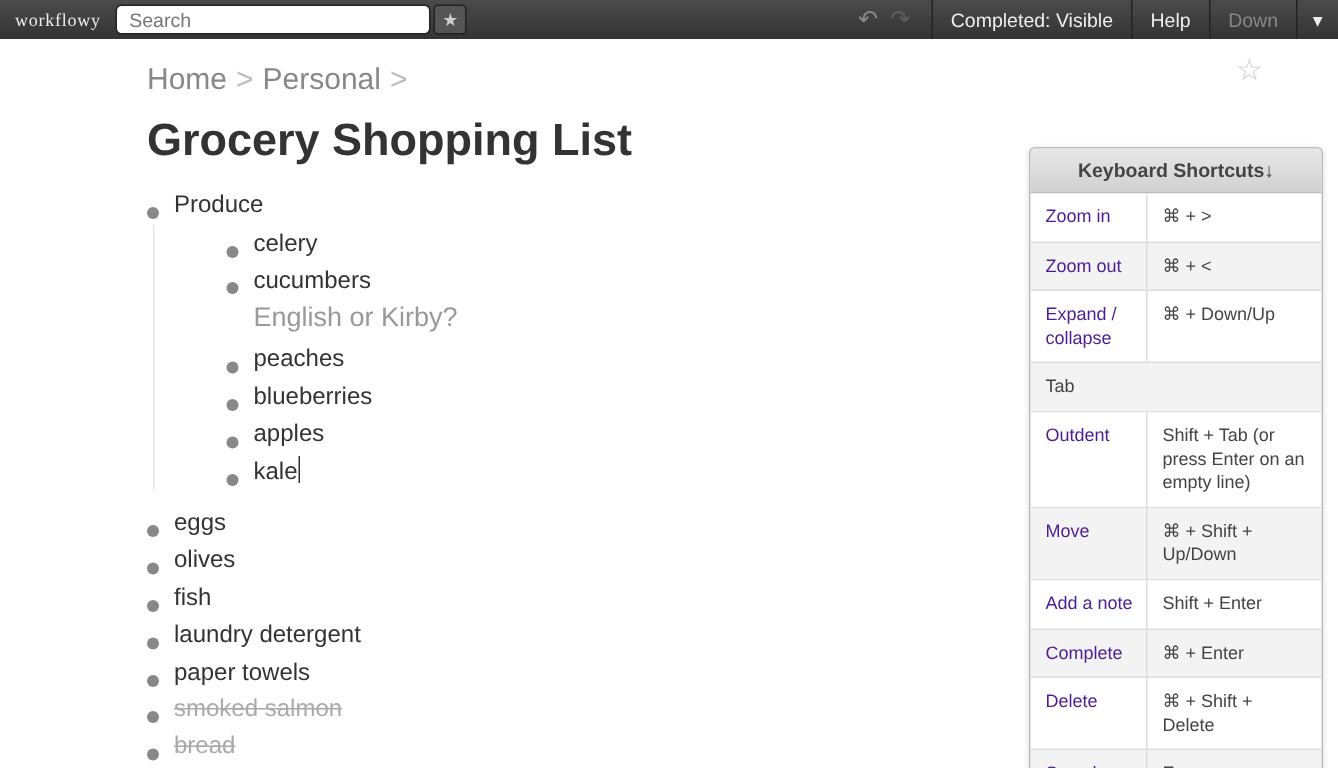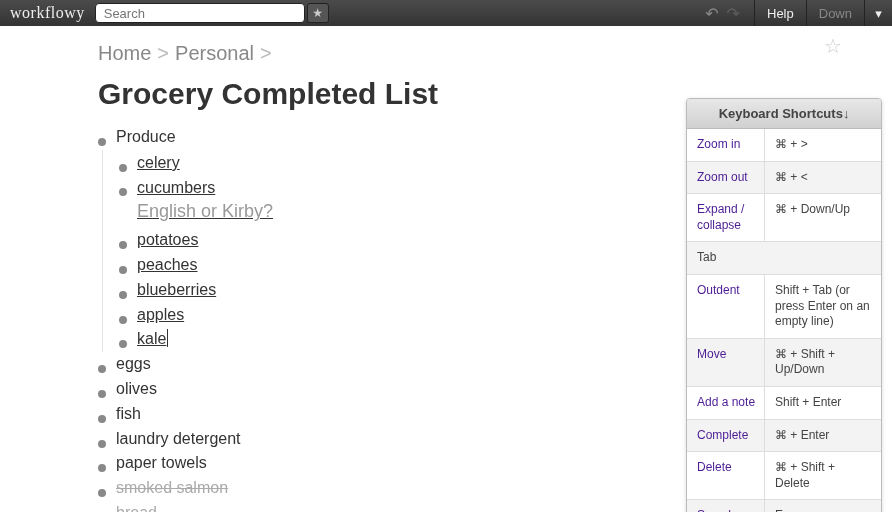--- a/index.html
+++ b/index.html
@@ -1,19 +1,19 @@
 <!DOCTYPE html>
 <html><head>
 <meta charset="utf-8">
 <style>
   * { margin: 0; padding: 0; box-sizing: border-box; }
   body { font-family: "Helvetica Neue", Arial, sans-serif; font-size: 14px; background: #fff; color: #333; width: 892px; height: 512px; overflow: hidden; position: relative; }
   
   .topbar { height: 26px; background: linear-gradient(#4b4b4b, #333); display: flex; align-items: center; color: #ddd; font-size: 13px; }
-  .logo { padding: 0 10px; font-family: Georgia, serif; font-size: 16px; color: #eee; letter-spacing: 0.5px; }
+  .logo { padding: 0 10px; font-family: Georgia, serif; font-size: 12px; color: #eee; letter-spacing: 0.5px; }
   .search-wrap { display: flex; align-items: center; gap: 2px; }
   .search-input { width: 210px; height: 20px; border-radius: 4px; border: 1px solid #222; padding: 2px 8px; font-size: 13px; background: #fff; color: #666; }
   .star-btn { width: 22px; height: 20px; background: #555; border: 1px solid #222; border-radius: 3px; display: flex; align-items: center; justify-content: center; color: #ccc; font-size: 12px; cursor: pointer; }
   .spacer { flex: 1; }
   .undo-redo { display: flex; gap: 8px; padding: 0 14px; color: #888; font-size: 16px; }
   .top-btn { padding: 0 12px; height: 26px; display: flex; align-items: center; cursor: pointer; color: #eee; border-left: 1px solid #222; }
   .top-btn.muted { color: #888; }
   .top-caret { width: 28px; justify-content: center; }
   
   .page { padding: 8px 0 0 0; position: relative; }
@@ -24,21 +24,21 @@
   .breadcrumb .sep { color: #bbb; padding: 0 6px; }
   
   .title { font-size: 30px; font-weight: 600; color: #333; padding: 2px 0 14px 98px; }
   
   .outline { padding-left: 98px; line-height: 1.55; font-size: 16px; }
   .node { display: flex; align-items: center; }
   .bullet { width: 8px; height: 8px; border-radius: 50%; background: #888; margin: 9px 10px 0 0; flex-shrink: 0; cursor: pointer; }
   .node-text { color: #333; cursor: text; }
   .node-text.done { text-decoration: line-through; color: #aaa; }
   .note { color: #999; font-size: 18px; padding-left: 18px; margin-top: -2px; margin-bottom: 2px; cursor: text; }
-  .children { padding-left: 16px; border-left: 1px solid #e5e5e5; margin-left: 4px; padding-top: 1px; margin-bottom: 0; text-decoration: underline; }
+  .children { padding-left: 48px; border-left: 1px solid #e5e5e5; margin-left: 4px; padding-top: 1px; margin-bottom: 10px; }
   .cursor-caret { display: inline-block; width: 1px; height: 18px; background: #333; vertical-align: -3px; margin-left: 1px; }
   
   .shortcuts { position: absolute; right: 10px; top: 98px; width: 196px; border: 1px solid #bbb; border-radius: 4px 4px 0 0; background: #fff; font-size: 12px; box-shadow: 0 1px 4px rgba(0,0,0,0.15); overflow: hidden; }
   .shortcuts-header { background: linear-gradient(#e8e8e8, #d0d0d0); padding: 7px 10px; font-weight: bold; font-size: 13px; color: #444; border-bottom: 1px solid #bbb; display: flex; justify-content: center; align-items: center; cursor: pointer; }
   .shortcuts-row { display: flex; border-bottom: 1px solid #ddd; }
   .shortcuts-row:nth-child(even) { background: #f3f3f3; }
   .shortcuts-row:nth-child(odd) { background: #fff; }
   .sc-name { width: 78px; padding: 8px 8px 8px 10px; color: #4c1d95; border-right: 1px solid #ddd; line-height: 1.3; }
   .sc-key { flex: 1; padding: 8px 8px 8px 10px; color: #444; line-height: 1.3; }
 </style>
@@ -51,52 +51,49 @@
     <input class="search-input" placeholder="Search" style="">
     <div class="star-btn">
       <span>★</span>
     </div>
   </div>
   <div class="spacer"></div>
   <div class="undo-redo">
     <span>↶</span>
     <span style="opacity:0.4">↷</span>
   </div>
+  <div class="top-btn">Completed: Visible</div>
   <div class="top-btn">Help</div>
   <div class="top-btn muted">Down</div>
   <div class="top-btn top-caret">
     <span>▾</span>
   </div>
 </div>
 
 <div class="page">
   <div class="star-page">
     <span>☆</span>
   </div>
   <div class="breadcrumb" id="breadcrumb"><span class="crumb">Home</span><span class="sep">&gt;</span><span class="crumb">Personal</span><span class="sep">&gt;</span></div>
-  <div class="title">Grocery Completed List</div>
+  <div class="title">Grocery Shopping List</div>
   <div class="outline" id="outline">
       <div class="node">
         <div class="bullet"></div>
         <div class="node-text">Produce</div>
       </div>
       <div class="children">
         <div class="node">
           <div class="bullet"></div>
           <div class="node-text">celery</div>
         </div>
         <div class="node">
           <div class="bullet"></div>
           <div class="node-text">cucumbers</div>
         </div>
         <div class="note">English or Kirby?</div>
-        <div class="node">
-          <div class="bullet"></div>
-          <div class="node-text">potatoes</div>
-        </div>
         <div class="node">
           <div class="bullet"></div>
           <div class="node-text">peaches</div>
         </div>
         <div class="node">
           <div class="bullet"></div>
           <div class="node-text">blueberries</div>
         </div>
         <div class="node">
           <div class="bullet"></div>

